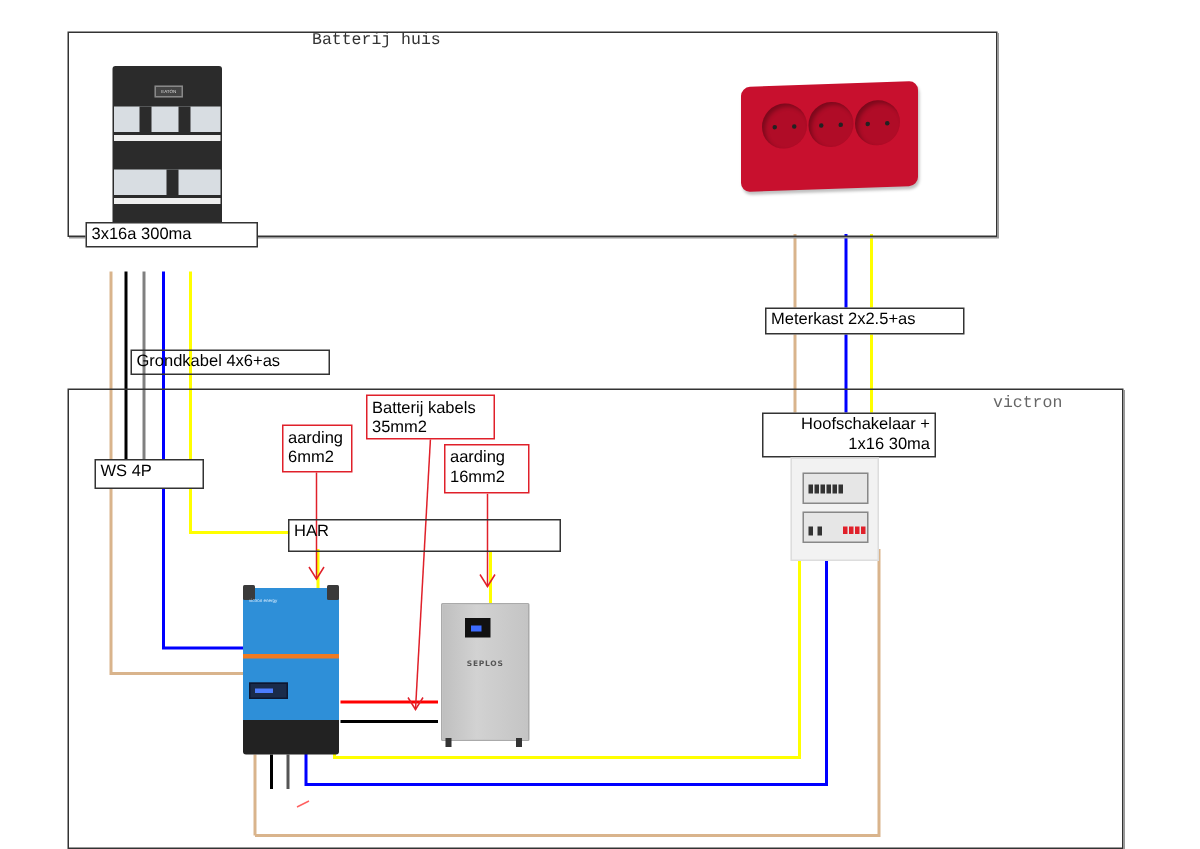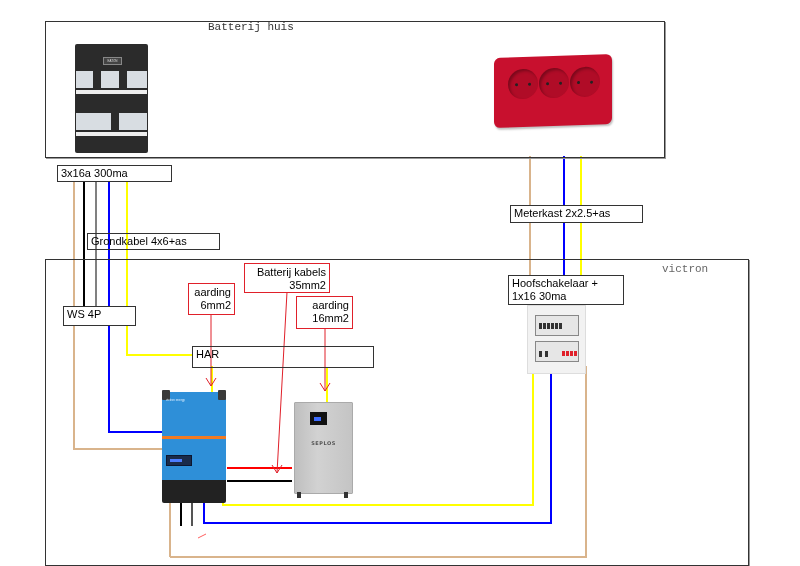--- a/index.html
+++ b/index.html
@@ -1,20 +1,20 @@
 <!DOCTYPE html>
 <html><head>
 <meta charset="utf-8">
 <style>
   html, body { margin: 0; padding: 0; background: #ffffff; }
   body { width: 800px; height: 566px; position: relative; overflow: hidden; font-family: "Liberation Sans", sans-serif; }
   .frame { position: absolute; border: 1px solid #333; box-shadow: 1px 1px 0 #999; background: transparent; }
   .frame-title { position: absolute; font-family: "Liberation Mono", monospace; font-size: 11px; color: #333; }
   .label-box { position: absolute; background: #fff; border: 1px solid #333; font-size: 11px; line-height: 13px; padding: 1px 3px; color: #000; box-sizing: border-box; }
-  .red-box { position: absolute; background: #fff; border: 1px solid #e0202a; font-size: 11px; line-height: 13px; padding: 2px 3px; color: #000; box-sizing: border-box; text-align: right; }
+  .red-box { position: absolute; background: #fff; border: 1px solid #e0202a; font-size: 11px; line-height: 13px; padding: 2px 3px; color: #000; box-sizing: border-box; }
   svg.wires { position: absolute; left: 0; top: 0; }
   
   .panel { position: absolute; left: 75px; top: 44px; width: 73px; height: 109px; background: #2b2b2b; border-radius: 2px; }
   .panel .eaton { position: absolute; left: 28px; top: 13px; width: 17px; height: 6px; background: #444; border: 1px solid #888; font-size: 3px; color: #ddd; text-align: center; line-height: 6px; }
   .panel .row1 { position: absolute; left: 1px; top: 27px; width: 71px; height: 17px; background: #d8dde2; }
   .panel .rail { position: absolute; left: 1px; width: 71px; height: 4px; background: #eee; }
   .panel .row2 { position: absolute; left: 1px; top: 69px; width: 71px; height: 17px; background: #d8dde2; }
   .panel .gap { position: absolute; background: #2b2b2b; top: 0; width: 8px; height: 17px; }
   
   .socket { position: absolute; left: 494px; top: 56px; width: 118px; height: 70px; background: #c8102e; border-radius: 6px; transform: skewY(-2deg); box-shadow: 1px 2px 2px rgba(0,0,0,0.25); }
@@ -112,26 +112,26 @@
   <div class="hole" style="left:45px;">
       <div class="pin" style="left:7px; top:14px;"></div>
       <div class="pin" style="left:20px; top:14px;"></div>
     </div>
   <div class="hole" style="left:76px;">
       <div class="pin" style="left:7px; top:14px;"></div>
       <div class="pin" style="left:20px; top:14px;"></div>
     </div>
 </div>
 
-<div class="label-box" style="left:57px; top:165px; width:115px; height:17px;">3x16a 300ma</div>
+<div class="label-box" style="left:57px; top:148px; width:115px; height:17px;">3x16a 300ma</div>
 <div class="label-box" style="left:55px; top:233px; width:133px; height:17px; background:transparent;margin-left:32px;">Grondkabel 4x6+as</div>
 <div class="label-box" style="left:63px; top:306px; width:73px; height:20px;">WS 4P</div>
 <div class="label-box" style="left:192px; top:346px; width:182px; height:22px; background:transparent;">HAR</div>
 <div class="label-box" style="left:510px; top:205px; width:133px; height:18px;">Meterkast 2x2.5+as</div>
-<div class="label-box" style="left:508px; top:275px; width:116px; height:30px;">
+<div class="label-box" style="left:508px; top:275px; width:116px; height:30px;text-align:right;">
   <div>Hoofschakelaar +</div>
   <div>1x16 30ma</div>
 </div>
 
 <div class="red-box" style="left:188px; top:283px; width:47px; height:32px;">
   <div>aarding</div>
   <div>6mm2</div>
 </div>
 <div class="red-box" style="left:244px; top:263px; width:86px; height:30px;">
   <div>Batterij kabels</div>

